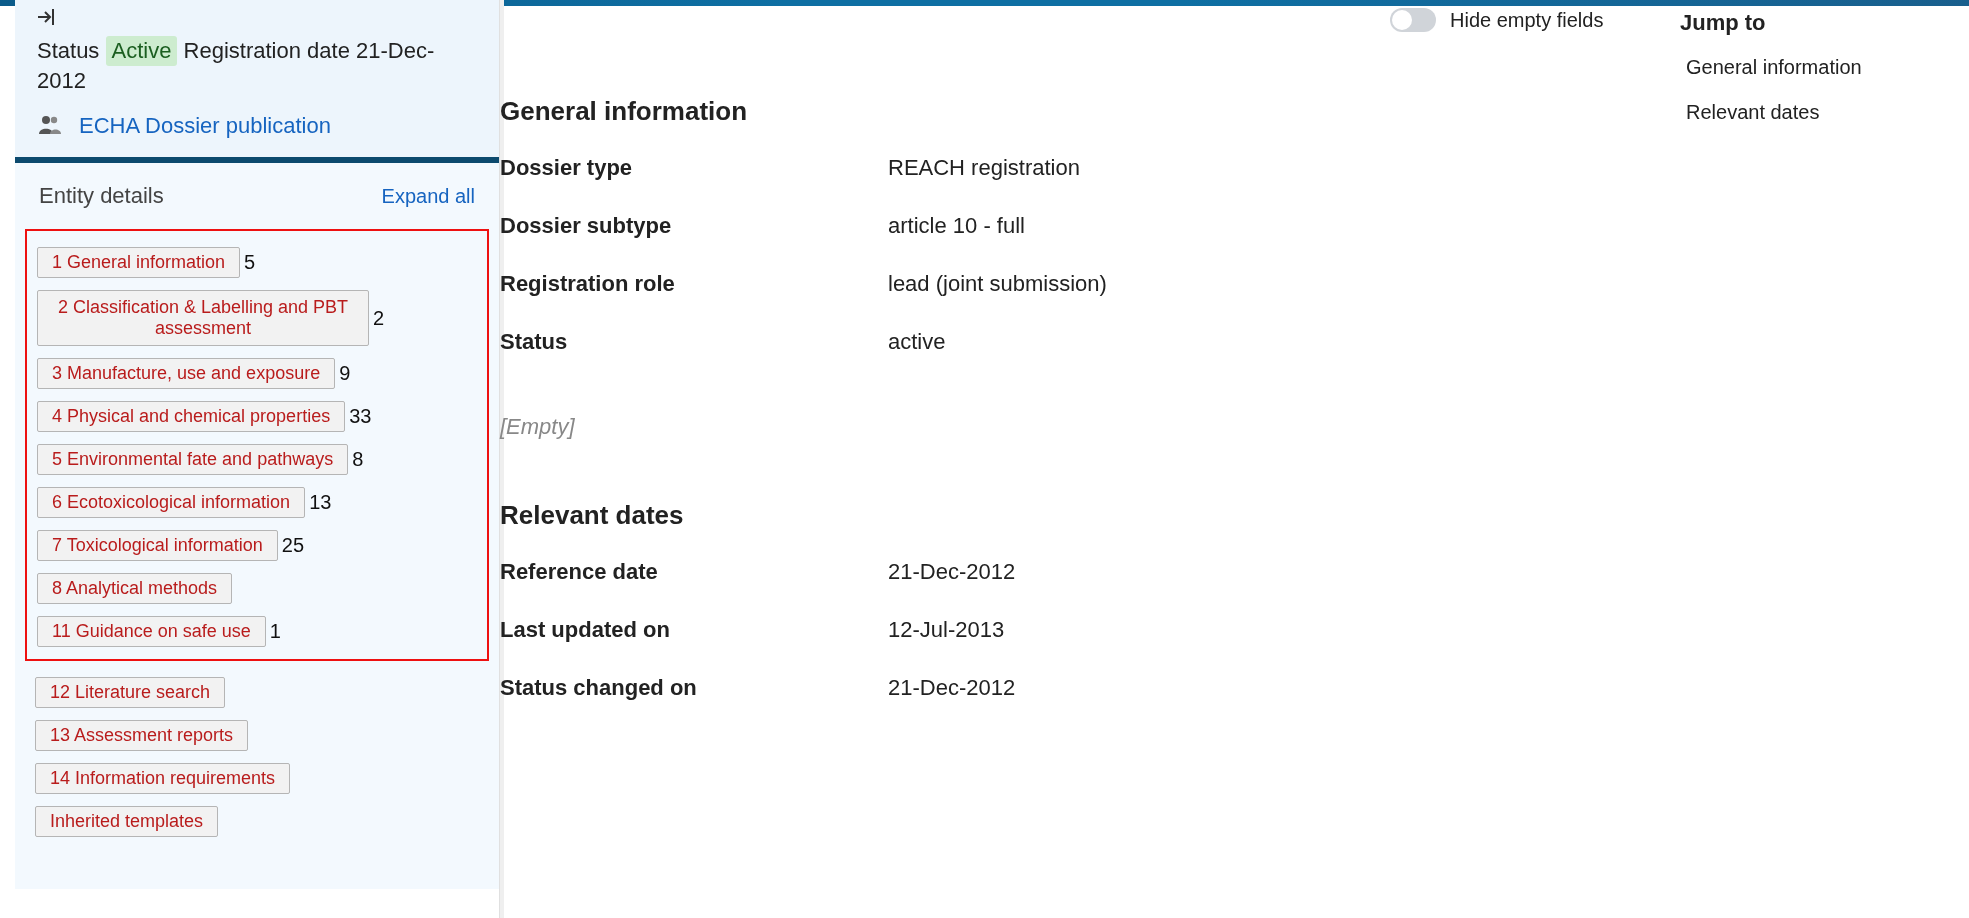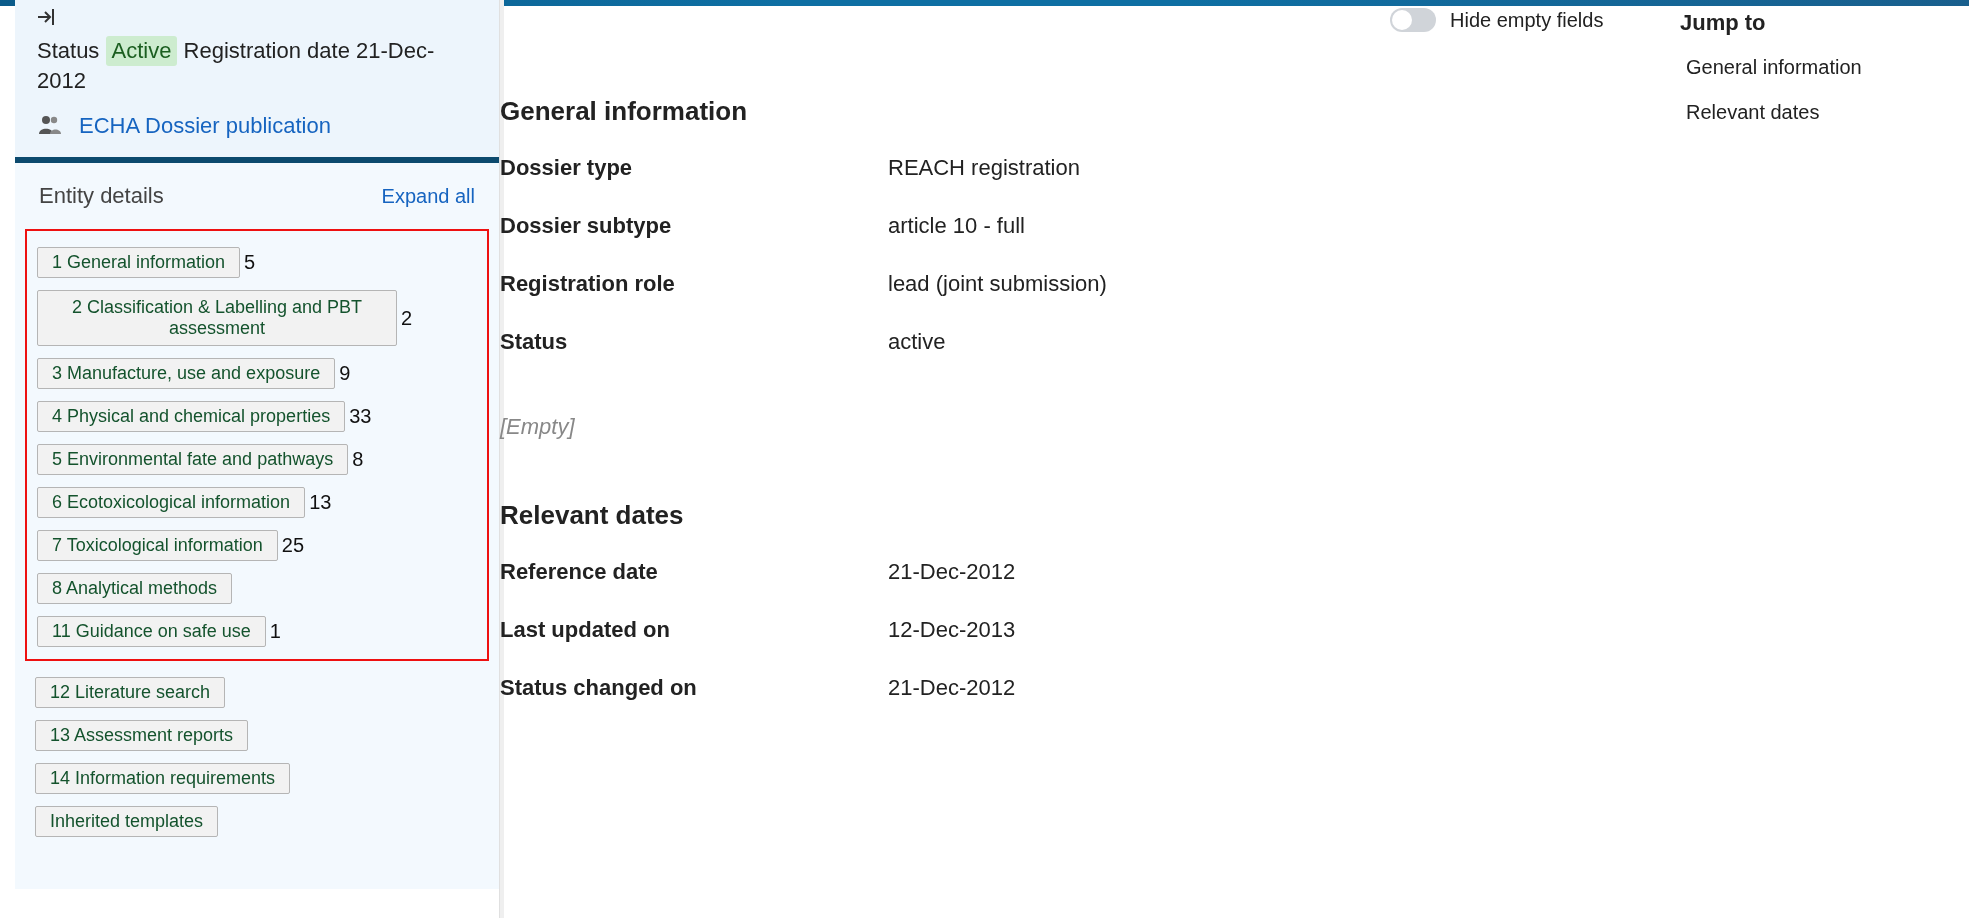--- a/index.html
+++ b/index.html
@@ -14,22 +14,22 @@
   .status-pill { display:inline-block; background: #cdeccf; color: #1b5e20; padding: 0 6px; border-radius: 3px; }
   .dossier-link { margin-top: 18px; display: flex; align-items: center; gap: 16px; }
   .dossier-link .people-icon   { color: #555; }
   .dossier-link .link   { color: #1664c0; font-size: 22px; }
   .entity-block { background: #f3f9fe; padding: 20px 10px 40px 10px; }
   .entity-head { display:flex; justify-content:space-between; align-items:center; padding: 0 14px 6px 14px; }
   .entity-title { font-size: 22px; color:#444; }
   .expand-all   { font-size: 20px; color:#1664c0; }
   .highlight-box { border: 2px solid #e11; margin-top: 14px; padding: 16px 10px 8px 10px; }
   .row { display:flex; align-items:center; gap:4px; margin-bottom: 12px; }
-  .secbtn { background: #f2f2f2; border:1px solid #b5b5b5; border-radius:2px; font-size:18px; color:#14532d; padding:4px 14px; text-align:center; cursor:pointer; }
-  .secbtn.wide { width: 360px; padding:6px 14px; }
+  .secbtn { background: #f2f2f2; border:1px solid #b5b5b5; border-radius:2px; font-size:18px; color:#b91c1c; padding:4px 14px; text-align:center; cursor:pointer; }
+  .secbtn.wide { width: 332px; padding:6px 14px; }
   .seccnt { font-size:20px; color:#111; padding-left:0; }
 
   .below-box { padding: 16px 10px 0 10px; }
 
   
   .main { position: absolute; left: 500px; top: 10px; width: 1140px; }
   .toggle-row { position:absolute; left:1390px; top:8px; display:flex; align-items:center; gap:14px; }
   .toggle { width:46px; height:24px; background:#d0d4d9; border-radius:12px; position:relative; }
   .toggle-knob { position:absolute; left:2px; top:2px; width:20px; height:20px; background:#fff; border-radius:50%; }
   .toggle-label { font-size:20px; color:#222; }
@@ -176,21 +176,21 @@
   </div>
 
   <div class="sec-rd">
     <div class="section-h">Relevant dates</div>
     <div class="kv">
         <span class="k">Reference date</span>
         <span class="v">21-Dec-2012</span>
       </div>
     <div class="kv">
         <span class="k">Last updated on</span>
-        <span class="v">12-Dec-2013</span>
+        <span class="v">12-Jul-2013</span>
       </div>
     <div class="kv">
         <span class="k">Status changed on</span>
         <span class="v">21-Dec-2012</span>
       </div>
   </div>
 </div>
 
 <div class="right">
   <div class="jump-h">Jump to</div>

